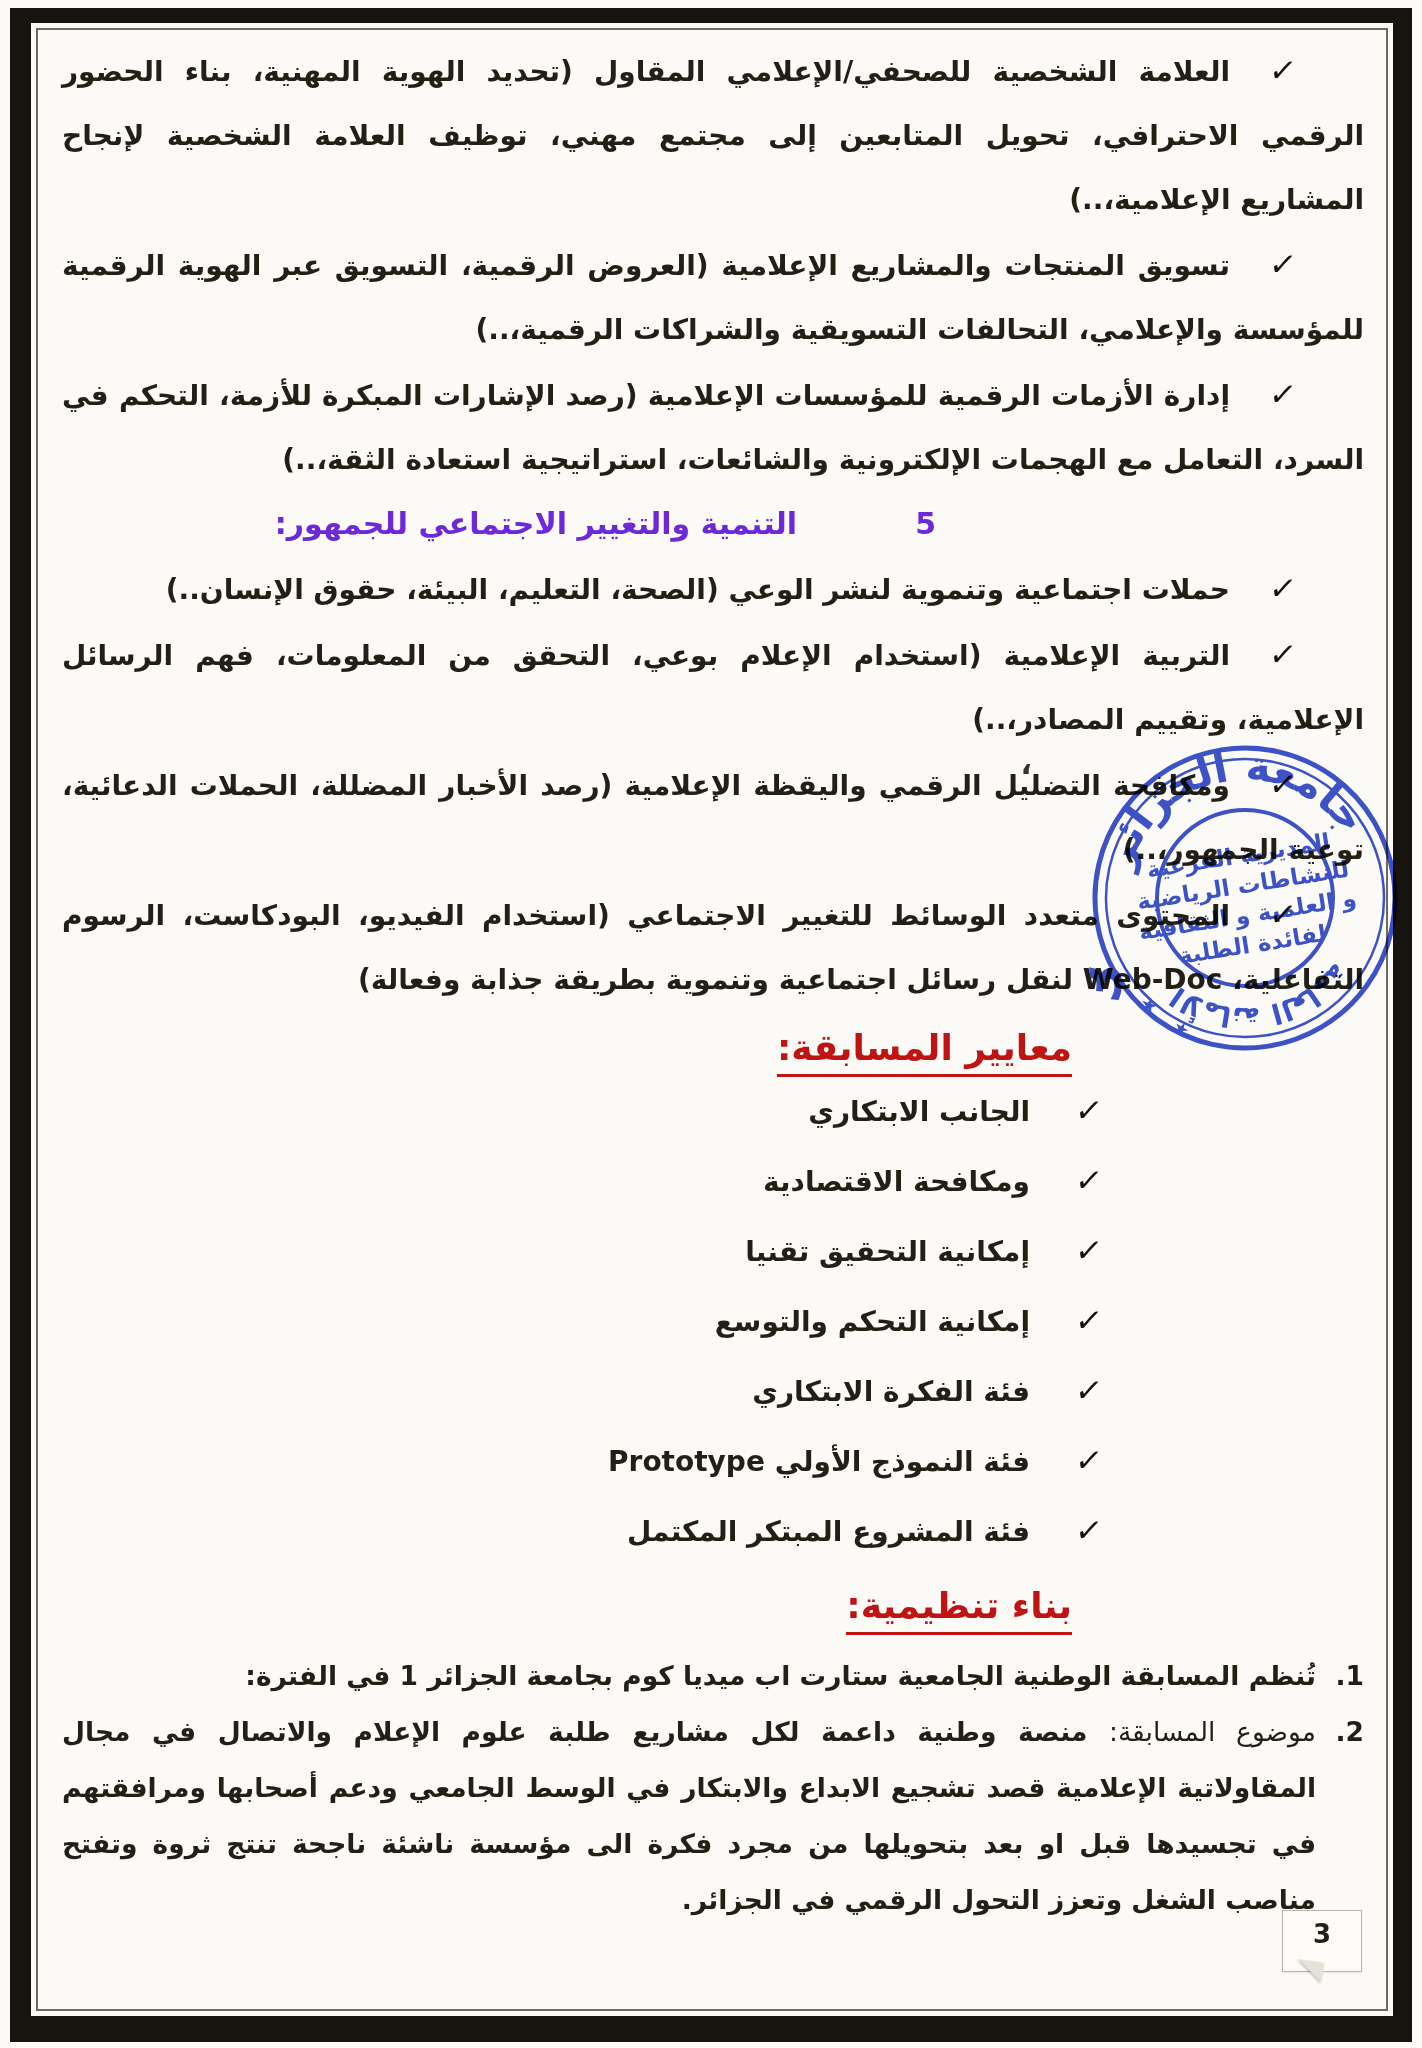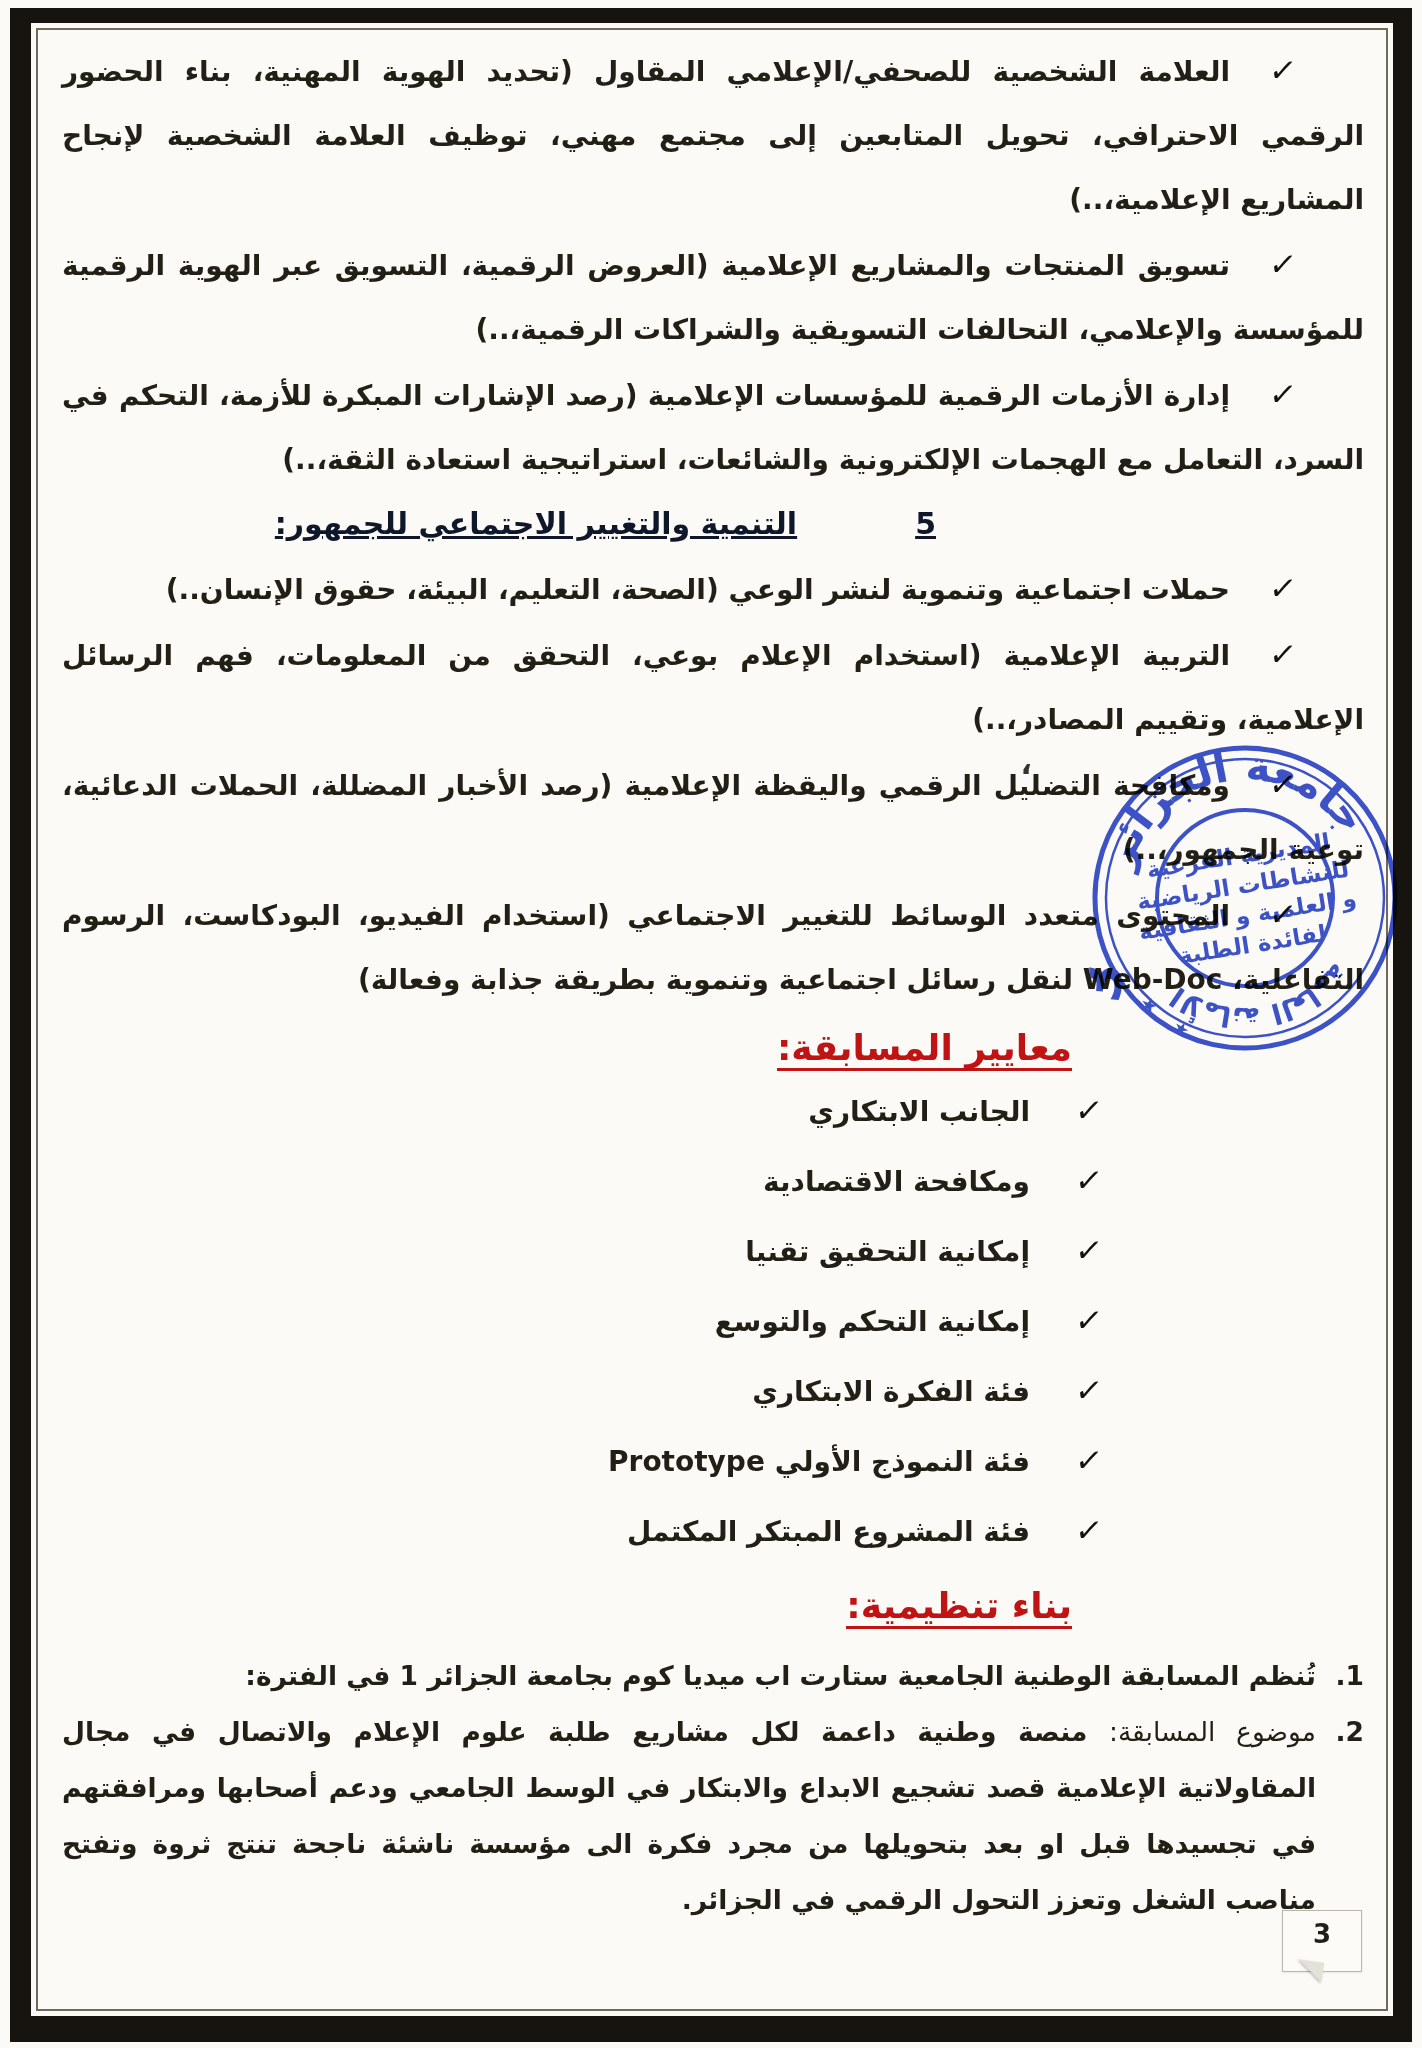--- a/index.html
+++ b/index.html
@@ -22,31 +22,31 @@
     margin:0;font-size:28px;font-weight:700;line-height:64px;
     text-align:justify;text-indent:68px;
   }
   .tick{
     display:inline-block;font-weight:900;font-size:31px;
     transform:skewX(-10deg);margin-left:40px;color:#14120c;
     text-indent:0;
   }
   
   .h5line{
-    font-size:30px;font-weight:800;color:#0f172a;
-    line-height:64px;padding-right:428px;white-space:nowrap;text-decoration:underline;
+    font-size:30px;font-weight:800;color:#6d28d9;
+    line-height:64px;padding-right:428px;white-space:nowrap;
   }
   .h5gap{display:inline-block;width:118px;}
   
   .redhead{
     margin:10px 0 16px;padding-right:292px;text-align:right;
     font-size:36px;font-weight:800;color:#c01313;line-height:52px;
   }
   .redhead .ul{
-    border-bottom:3px solid #c01313;
+    border-bottom:3px solid #c01313;padding-bottom:6px;
   }
   
   .checkrow{
     padding-right:262px;font-size:28px;font-weight:700;
     line-height:40px;margin-bottom:28px;text-align:right;
   }
   .checkrow .tick{margin-left:46px;}
   
   .org{margin-top:10px;}
   .orgitem{

